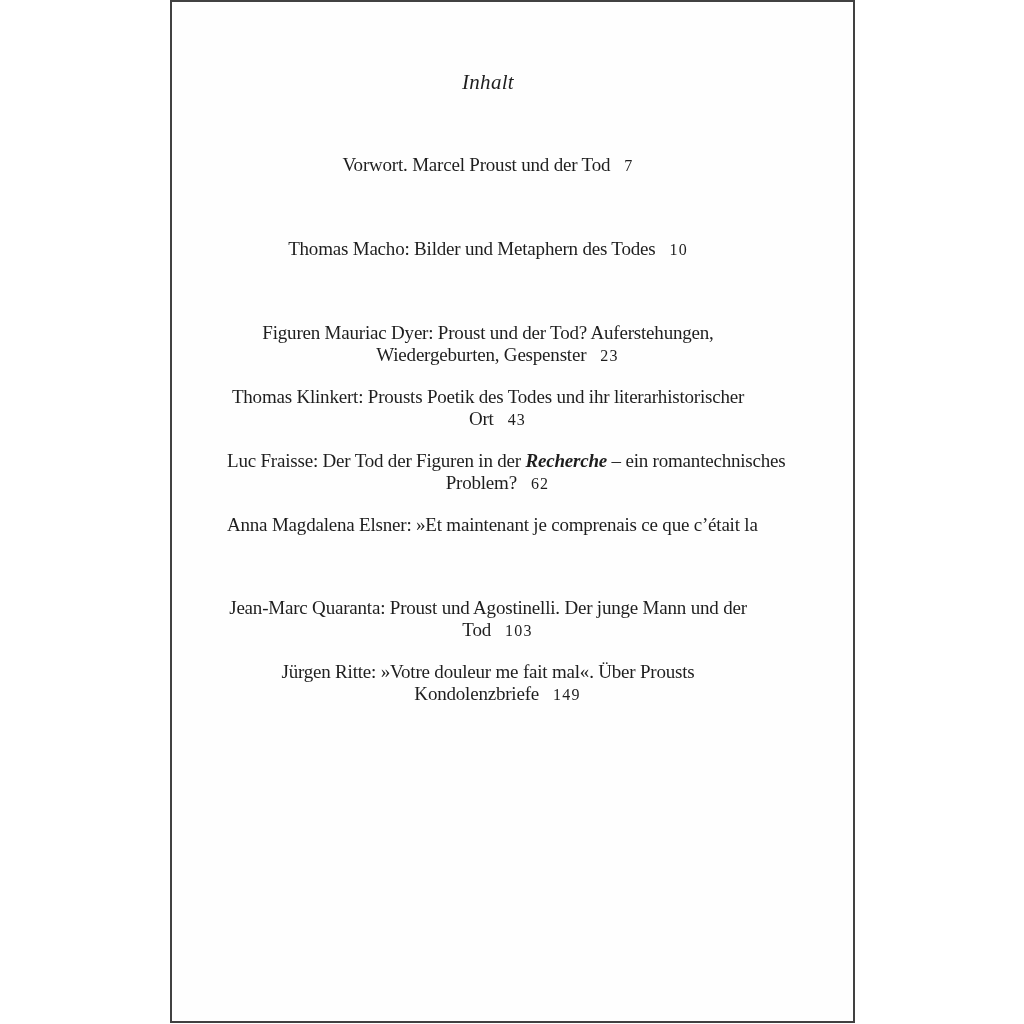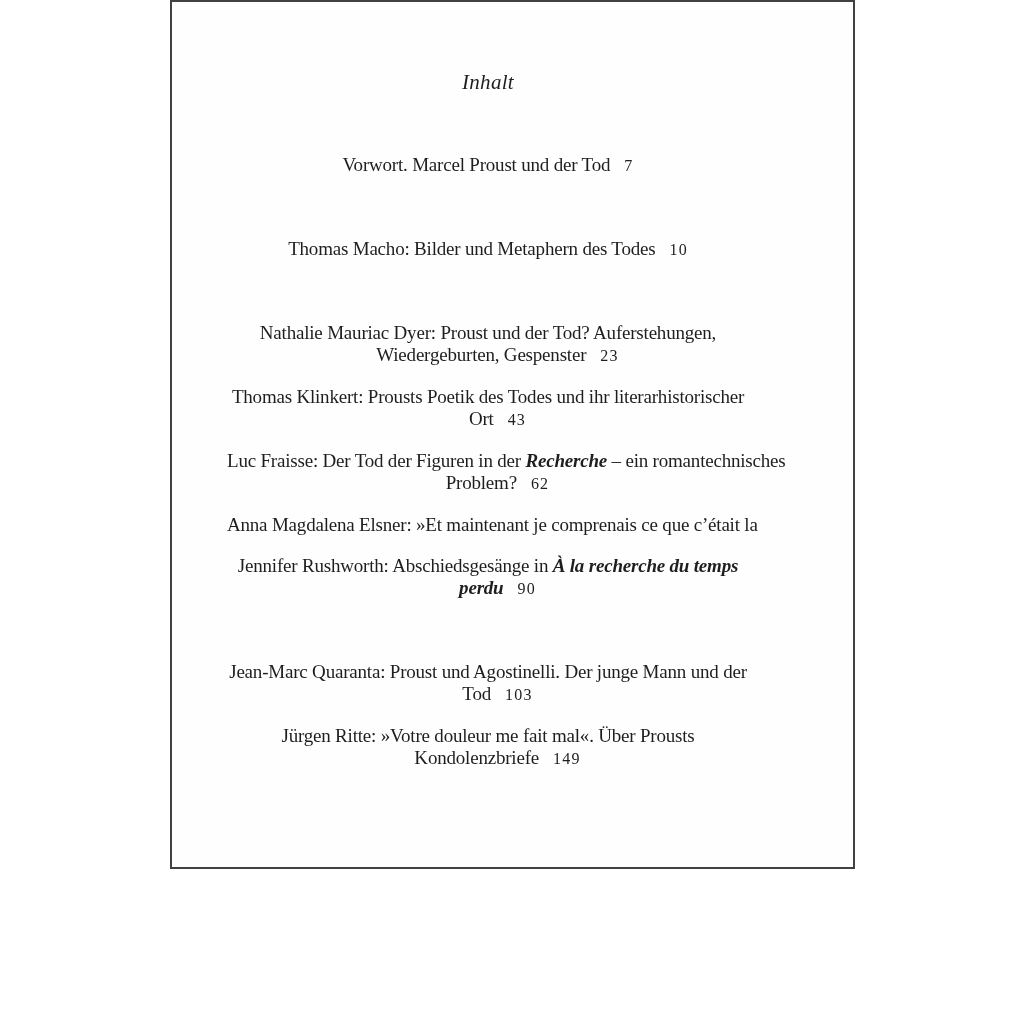--- a/index.html
+++ b/index.html
@@ -15,21 +15,21 @@
     width: 1024px;
     height: 1024px;
     background: #ffffff;
     overflow: hidden;
   }
   .page {
     position: absolute;
     left: 170px;
     top: 0;
     width: 685px;
-    height: 869px;
+    height: 1023px;
     box-sizing: border-box;
     border: 2px solid #414141;
     background: #fefefe;
     color: #1e1e1e;
   }
   .textblock {
     margin-left: 55px;
     width: 522px;
   }
   .toc-title {
@@ -68,37 +68,33 @@
     <div class="textblock">
       <div class="toc-title">Inhalt</div>
       <div id="entries">
           <div class="entry gap-first">
             <div class="line"><span>Vorwort. Marcel Proust und der Tod</span><span class="pagenum">7</span></div>
           </div>
           <div class="entry gap-large">
             <div class="line"><span>Thomas Macho: Bilder und Metaphern des Todes</span><span class="pagenum">10</span></div>
           </div>
           <div class="entry gap-large">
-            <div class="line"><span>Nathalie Mauriac Dyer: Proust und der Tod? Auferstehungen,</span></div>
+            <div class="line"><span>Figuren Mauriac Dyer: Proust und der Tod? Auferstehungen,</span></div>
             <div class="line cont"><span>Wiedergeburten, Gespenster</span><span class="pagenum">23</span></div>
           </div>
           <div class="entry">
             <div class="line"><span>Thomas Klinkert: Prousts Poetik des Todes und ihr literarhistorischer</span></div>
             <div class="line cont"><span>Ort</span><span class="pagenum">43</span></div>
           </div>
           <div class="entry">
             <div class="line"><span>Luc Fraisse: Der Tod der Figuren in der </span><em>Recherche</em><span> – ein romantechnisches</span></div>
             <div class="line cont"><span>Problem?</span><span class="pagenum">62</span></div>
           </div>
           <div class="entry">
             <div class="line"><span>Anna Magdalena Elsner: »Et maintenant je comprenais ce que c’était la</span></div>
-          </div>
-          <div class="entry">
-            <div class="line"><span>Jennifer Rushworth: Abschiedsgesänge in </span><em>À la recherche du temps</em></div>
-            <div class="line cont"><em>perdu</em><span class="pagenum">90</span></div>
           </div>
           <div class="entry gap-large">
             <div class="line"><span>Jean-Marc Quaranta: Proust und Agostinelli. Der junge Mann und der</span></div>
             <div class="line cont"><span>Tod</span><span class="pagenum">103</span></div>
           </div>
           <div class="entry">
             <div class="line"><span>Jürgen Ritte: »Votre douleur me fait mal«. Über Prousts</span></div>
             <div class="line cont"><span>Kondolenzbriefe</span><span class="pagenum">149</span></div>
           </div>
         </div>

